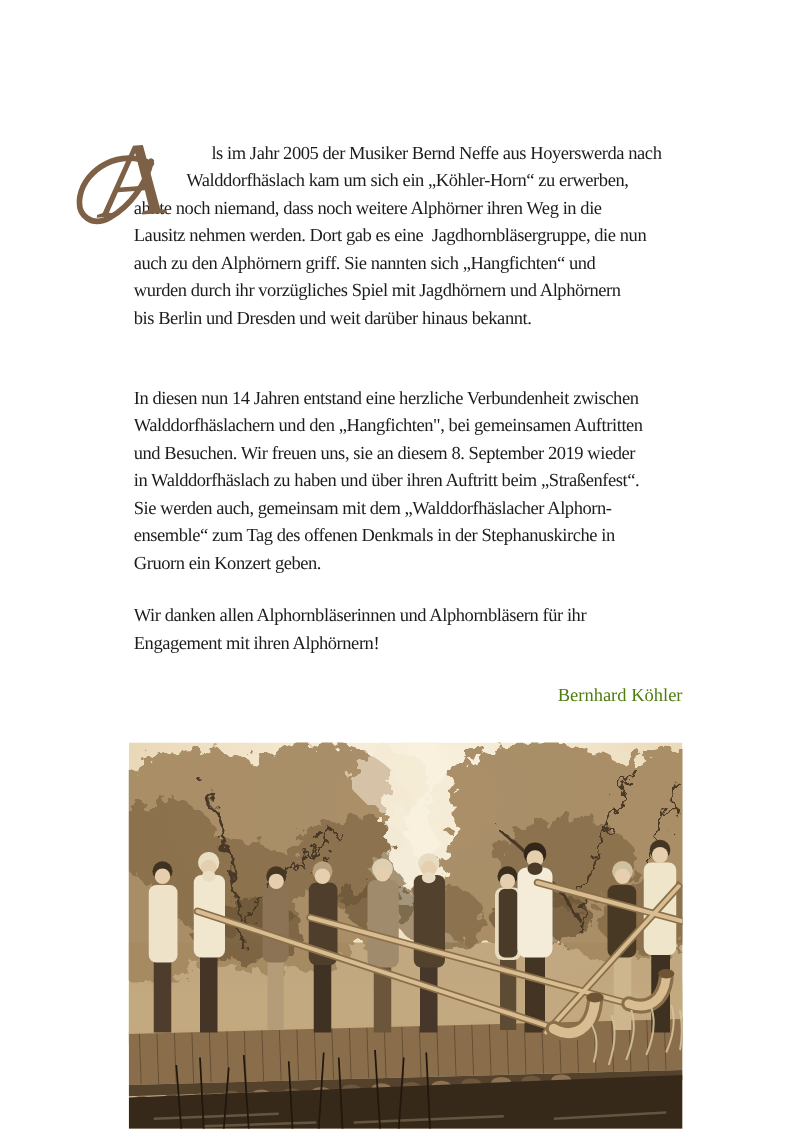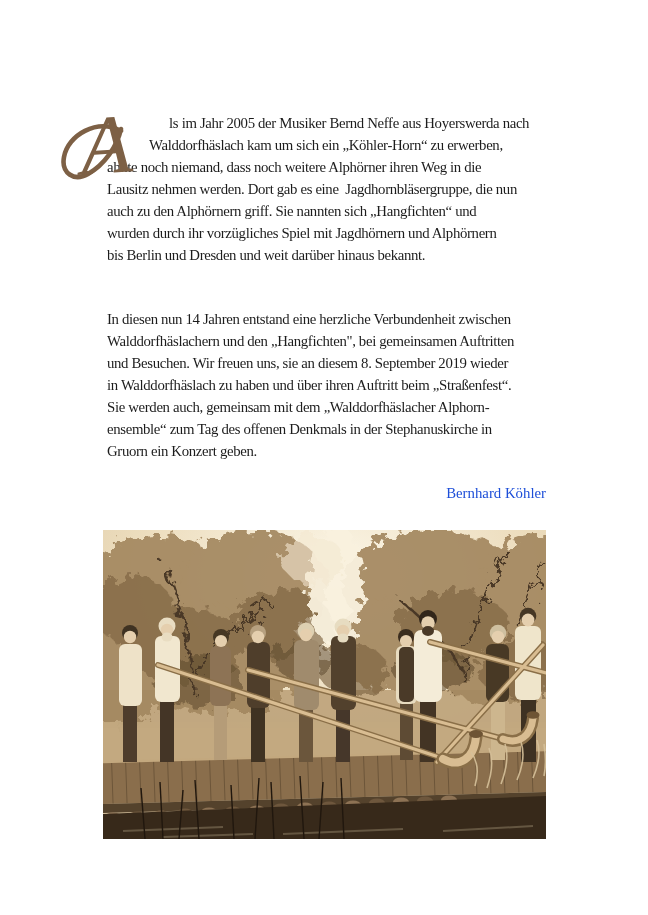--- a/index.html
+++ b/index.html
@@ -45,21 +45,21 @@
   }
   .dropcap-swash {
     position: absolute;
     left: -46px; top: 11px;
   }
   .signature {
     margin: 16px 6px 0 0;
     font-size: 14.8px;
     line-height: 22px;
     text-align: right;
-    color: #1d4ed8;
+    color: #4d7c0f;
   }
   .photo-figure {
     margin: 26px 0 0 -4px;
     width: 443px; height: 309px;
   }
   .photo-figure svg { display: block; }
 </style>
 </head>
 <body>
 
@@ -82,20 +82,22 @@
     </p>
 
     <p class="para">In diesen nun 14 Jahren entstand eine herzliche Verbundenheit zwischen
 Walddorfhäslachern und den „Hangfichten", bei gemeinsamen Auftritten
 und Besuchen. Wir freuen uns, sie an diesem 8. September 2019 wieder
 in Walddorfhäslach zu haben und über ihren Auftritt beim „Straßenfest“.
 Sie werden auch, gemeinsam mit dem „Walddorfhäslacher Alphorn-
 ensemble“ zum Tag des offenen Denkmals in der Stephanuskirche in
 Gruorn ein Konzert geben.</p>
 
+    <p class="para">Wir danken allen Alphornbläserinnen und Alphornbläsern für ihr
+Engagement mit ihren Alphörnern!</p>
 
     <p class="signature">Bernhard Köhler</p>
 
     <figure class="photo-figure">
       <svg width="443" height="309" viewBox="0 0 443 309">
         <defs>
           <radialGradient id="skyG" cx="52%" cy="15%" r="85%">
             <stop offset="0%" stop-color="#fcf7e9"></stop>
             <stop offset="55%" stop-color="#ecdcbc"></stop>
             <stop offset="100%" stop-color="#d9c5a2"></stop>

